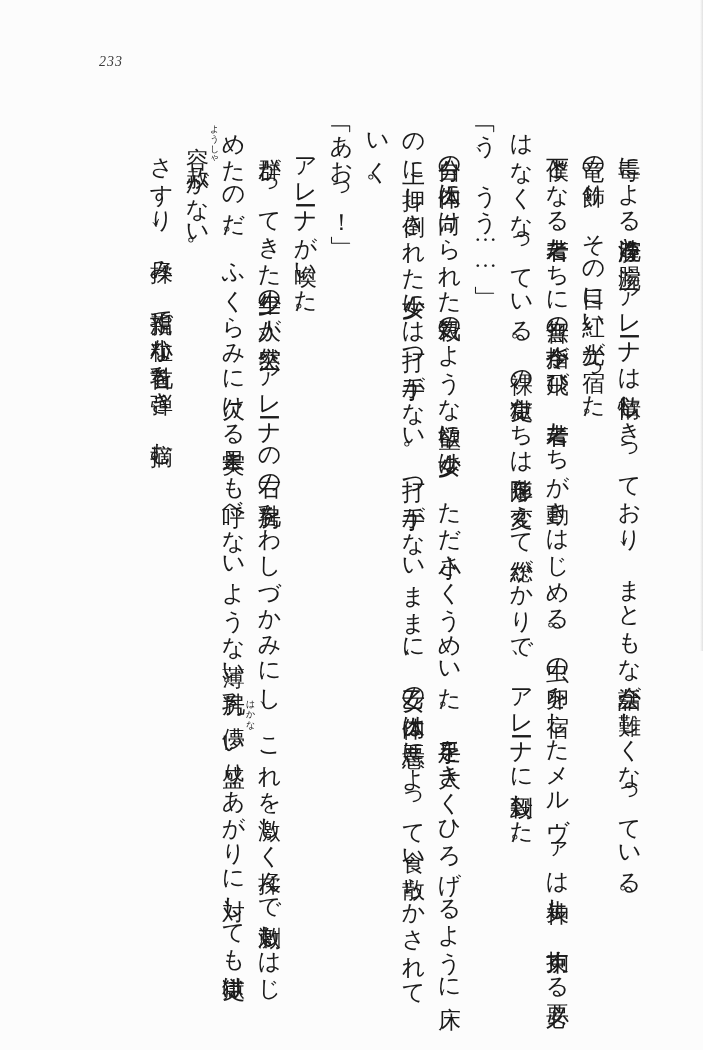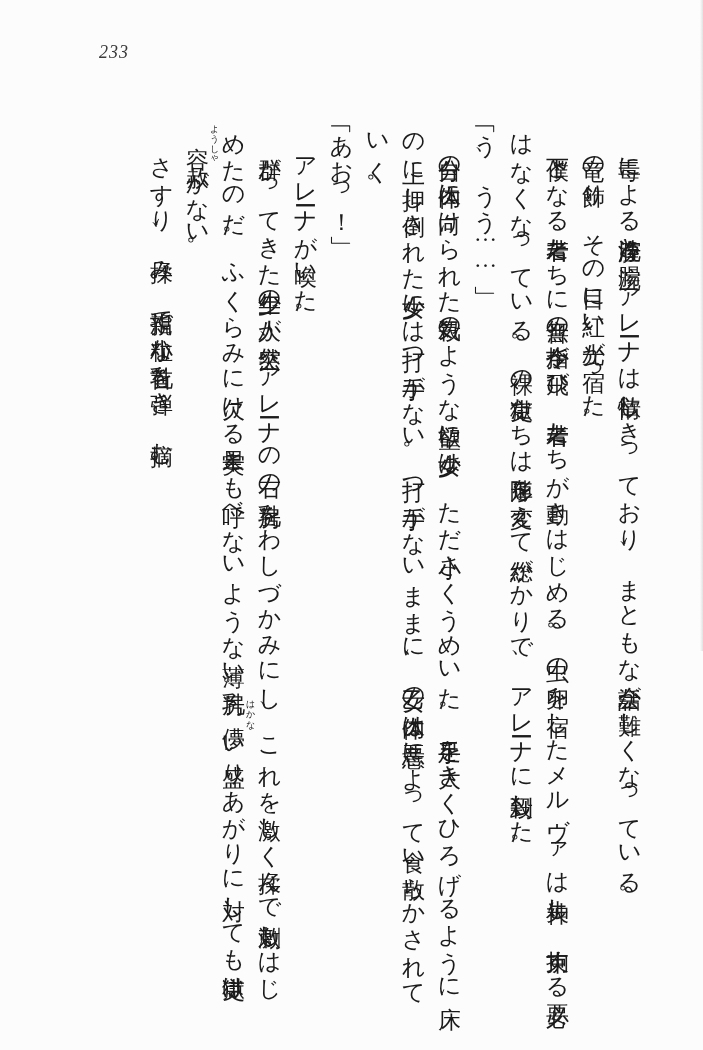--- a/index.html
+++ b/index.html
@@ -14,22 +14,22 @@
     background:var(--background);
     position:relative;
     overflow:hidden;
     font-family:"Liberation Serif","DejaVu Serif",serif;
   }
   .page{
     position:absolute;inset:0;
   }
   .page-number{
     position:absolute;
-    top:42px;left:99px;
-    font-size:18px;
+    top:54px;left:99px;
+    font-size:14px;
     font-style:italic;
     color:var(--page-number);
     letter-spacing:1px;
   }
   .text-block{
     position:absolute;
     top:118px;
     right:56px;
     height:877px;
     writing-mode:vertical-rl;

